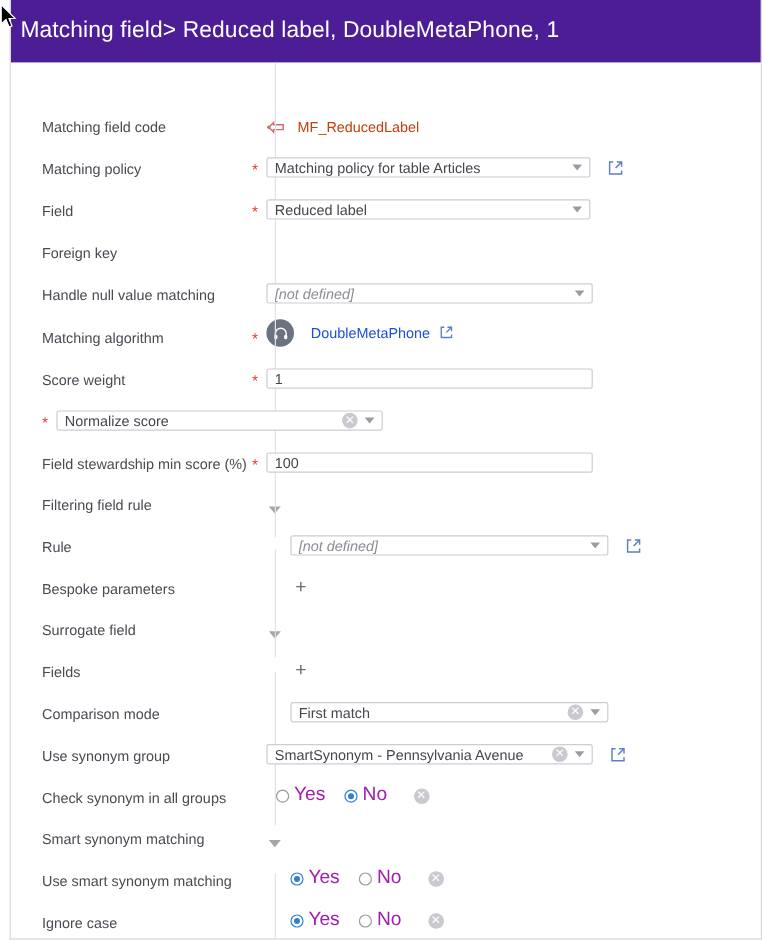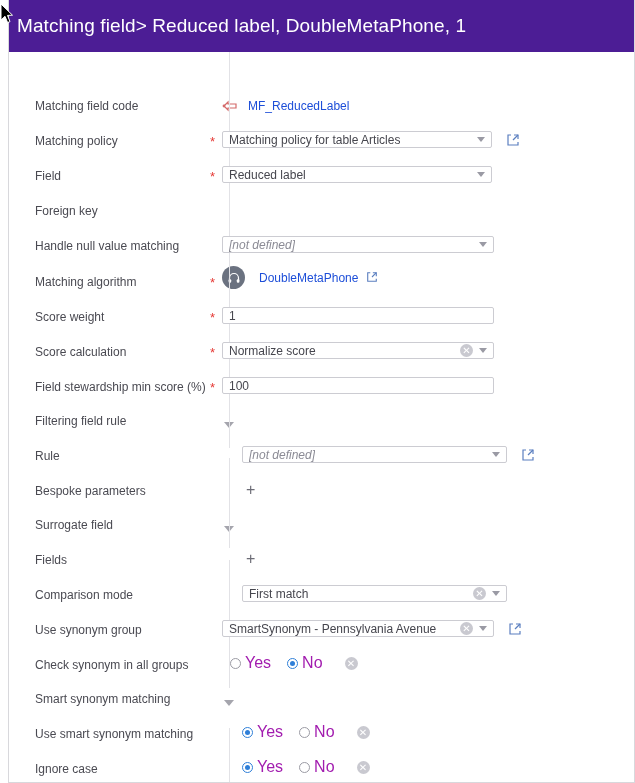--- a/index.html
+++ b/index.html
@@ -166,21 +166,21 @@
     margin-left: 2px;
   }
   .code-icon {
     width: 16px;
     height: 14px;
     margin-right: 10px;
     flex: 0 0 auto;
   }
   .code-text {
     font-size: 12px;
-    color: #1d4ed8;
+    color: #c2410c;
   }
   .algo-icon {
     width: 23px;
     height: 23px;
     border-radius: 50%;
     background: #6b7280;
     flex: 0 0 auto;
     display: flex;
     align-items: center;
     justify-content: center;
@@ -341,21 +341,20 @@
       <div class="label">Score weight</div>
       <div class="req">*</div>
       <div class="field-cell">
         <div class="input w272">
           <span class="val">1</span>
         </div>
       </div>
     </div>
 
     <div class="row">
-      <div class="label">Score calculation</div>
       <div class="req">*</div>
       <div class="field-cell">
         <div class="input select w272">
           <span class="val">Normalize score</span>
           <span style="display:flex;align-items:center;">
             <span class="clear-x">✕</span>
             <span class="caret"></span>
           </span>
         </div>
       </div>

